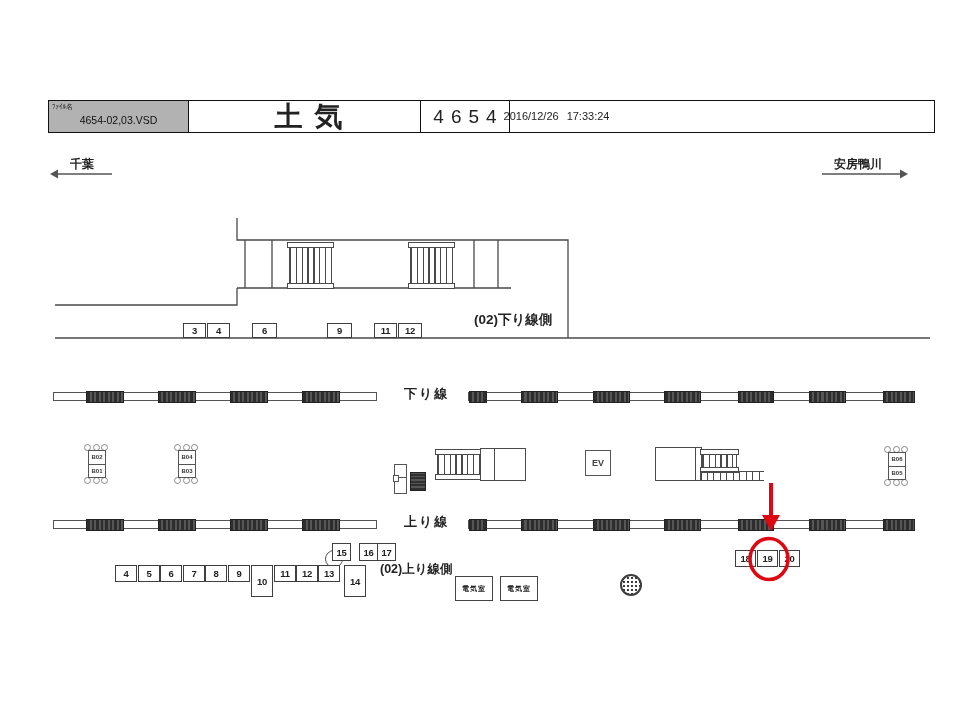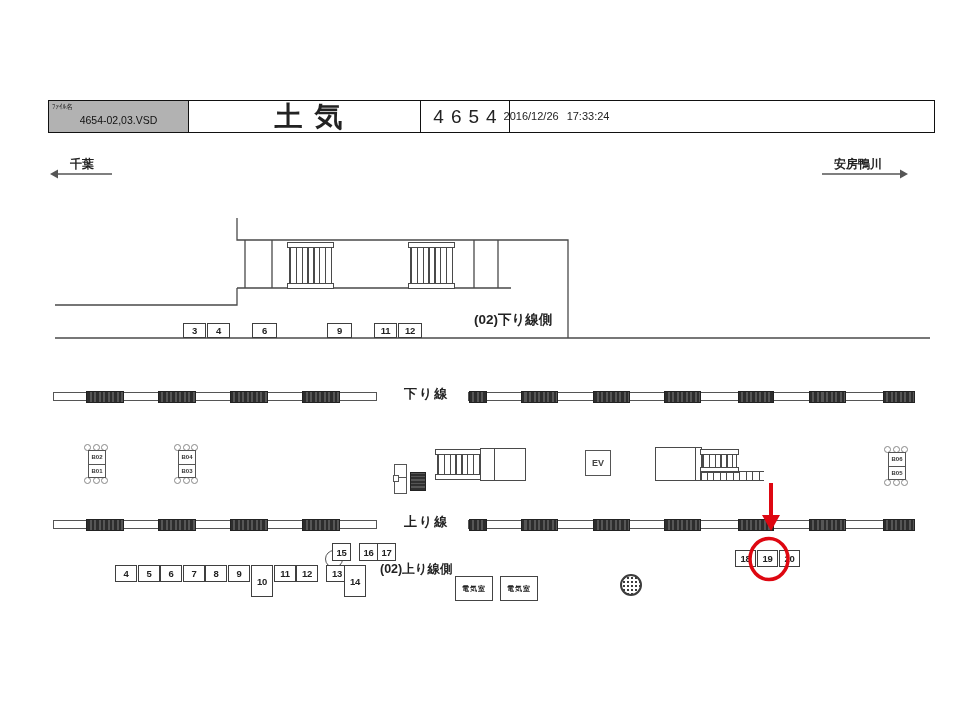--- a/index.html
+++ b/index.html
@@ -170,21 +170,21 @@
       <div class="board" style="left: 377px; top: 543px; width: 19px; height: 18px;">17</div>
       <div class="board" style="left: 115px; top: 565px; width: 22px; height: 17px;">4</div>
       <div class="board" style="left: 138px; top: 565px; width: 22px; height: 17px;">5</div>
       <div class="board" style="left: 160px; top: 565px; width: 22px; height: 17px;">6</div>
       <div class="board" style="left: 183px; top: 565px; width: 22px; height: 17px;">7</div>
       <div class="board" style="left: 205px; top: 565px; width: 22px; height: 17px;">8</div>
       <div class="board" style="left: 228px; top: 565px; width: 22px; height: 17px;">9</div>
       <div class="board" style="left: 251px; top: 565px; width: 22px; height: 32px;">10</div>
       <div class="board" style="left: 274px; top: 565px; width: 22px; height: 17px;">11</div>
       <div class="board" style="left: 296px; top: 565px; width: 22px; height: 17px;">12</div>
-      <div class="board" style="left: 326px; top: 565px; width: 22px; height: 17px;">13</div>
+      <div class="board" style="left: 318px; top: 565px; width: 22px; height: 17px;">13</div>
       <div class="board" style="left: 344px; top: 565px; width: 22px; height: 32px;">14</div>
       <div class="board" style="left: 735px; top: 550px; width: 21px; height: 17px;">18</div>
       <div class="board" style="left: 757px; top: 550px; width: 21px; height: 17px;">19</div>
       <div class="board" style="left: 779px; top: 550px; width: 21px; height: 17px;">20</div>
       <div class="bench" style="left: 85px; top: 447px; width: 24px; height: 34px;">
         <div class="seat" style="left: -1px; top: -3px;"></div>
         <div class="seat" style="left: -1px; bottom: -3px;"></div>
         <div class="seat" style="left: 7.5px; top: -3px;"></div>
         <div class="seat" style="left: 7.5px; bottom: -3px;"></div>
         <div class="seat" style="left: 16px; top: -3px;"></div>

